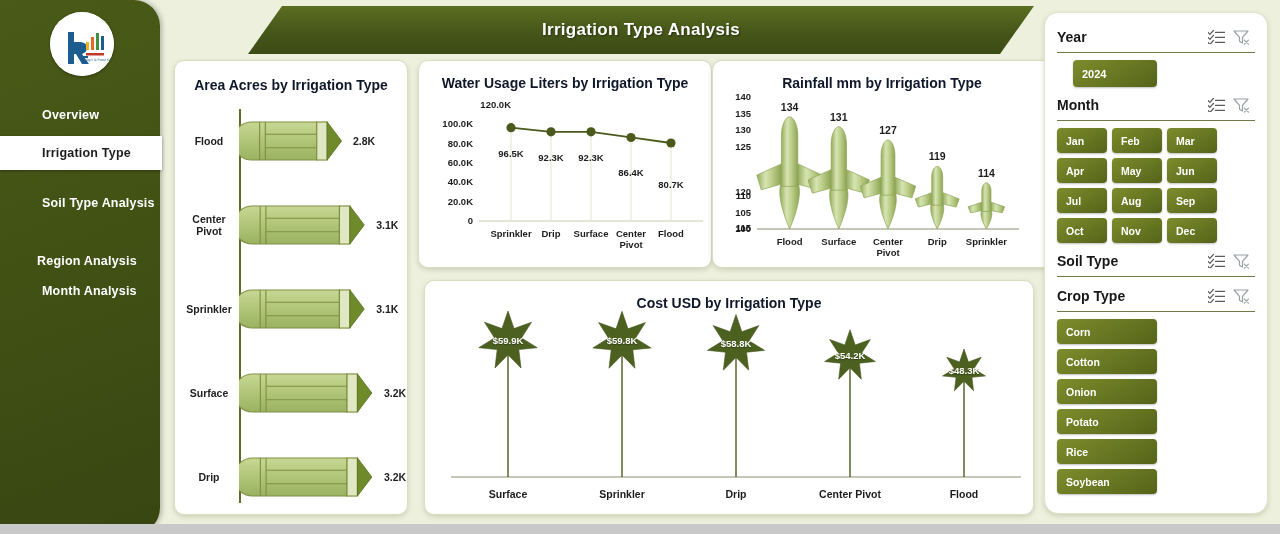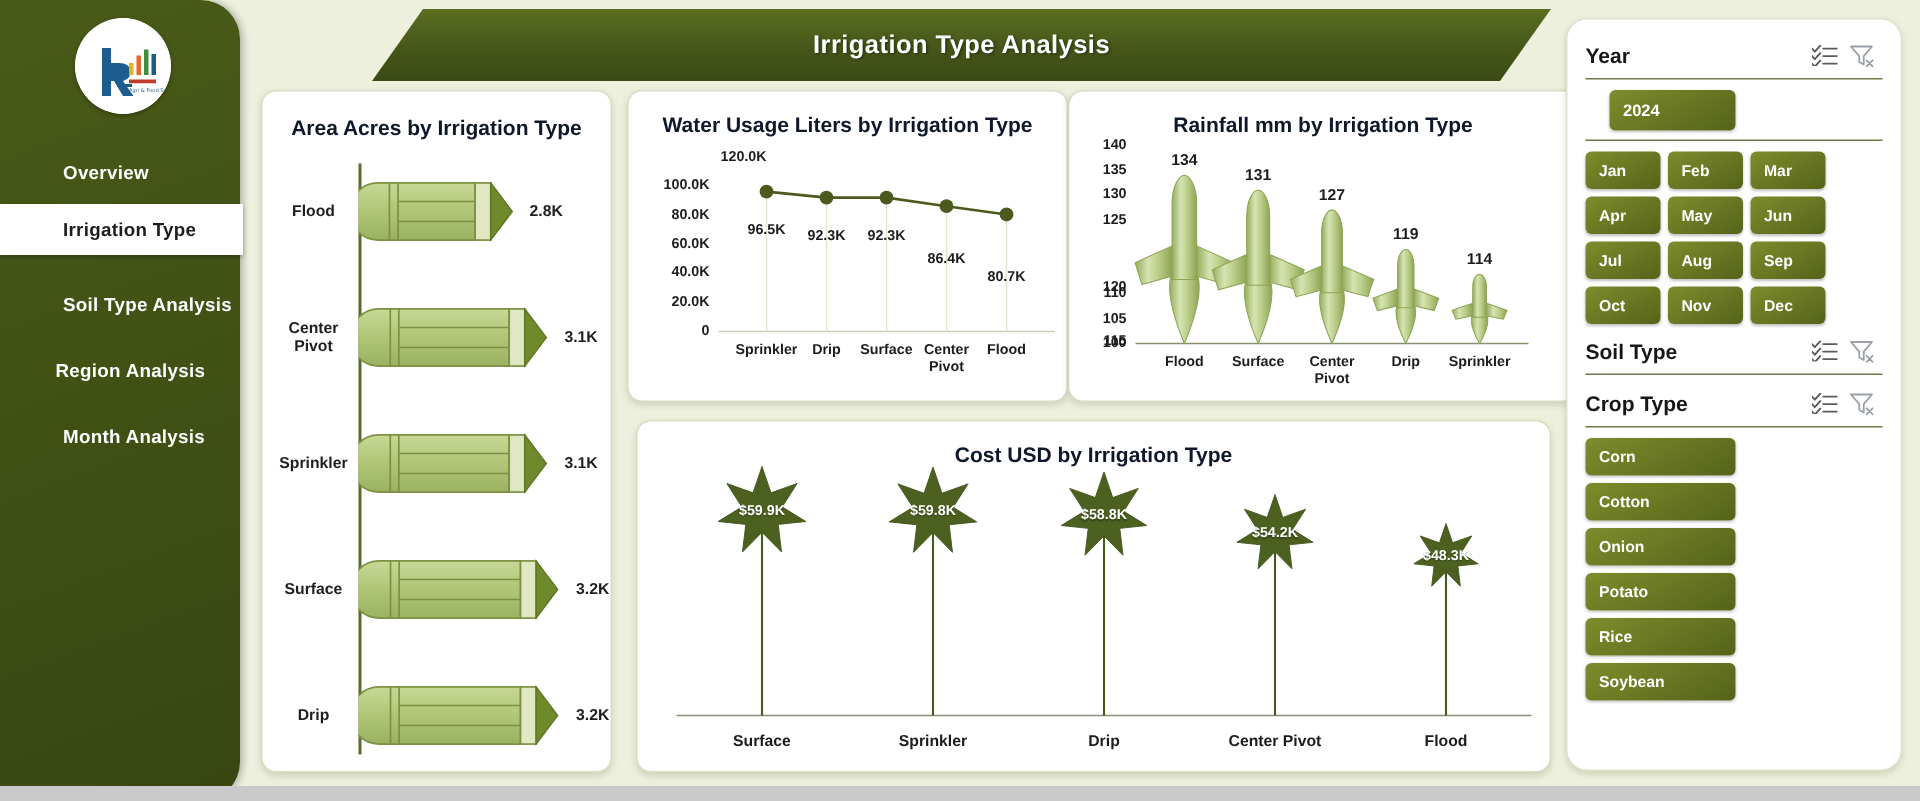--- a/index.html
+++ b/index.html
@@ -197,21 +197,21 @@
 
     <div class="nav-item" style="top:98px;">
       <span>Overview</span>
     </div>
     <div class="nav-item active" style="top:136px;">
       <span>Irrigation Type</span>
     </div>
     <div class="nav-item" style="top:186px;">
       <span>Soil Type Analysis</span>
     </div>
-    <div class="nav-item" style="top:230px;padding-left:37px;">
+    <div class="nav-item" style="top:244px;padding-left:37px;">
       <span>Region Analysis</span>
     </div>
     <div class="nav-item" style="top:274px;">
       <span>Month Analysis</span>
     </div>
   </div>
 
   <div id="banner">
     <span id="banner-title">Irrigation Type Analysis</span>
   </div>
@@ -495,20 +495,39 @@
               <path d="M11.4 10.2 l4 4 M15.4 10.2 l-4 4" stroke="#9aa0a6" stroke-width="1.2" stroke-linecap="round"></path>
             </svg>
           </div>
         </div>
         <div class="slicer-rule"></div>
         <div class="chips">
           <div class="chip w-year">2024</div>
         </div>
       </div>
       <div class="slicer">
+        <div class="slicer-head">
+          <div class="slicer-title">Month</div>
+          <div class="slicer-icon">
+            <svg width="17" height="14" viewBox="0 0 17 14">
+              <path d="M0 2.4 l1.9 2 3.6 -4" fill="none" stroke="#5b5b5b" stroke-width="1.3" stroke-linecap="round"></path>
+              <line x1="7.5" y1="2.4" x2="17" y2="2.4" stroke="#5b5b5b" stroke-width="1.3" stroke-linecap="round"></line>
+              <path d="M0 7.4 l1.9 2 3.6 -4" fill="none" stroke="#5b5b5b" stroke-width="1.3" stroke-linecap="round"></path>
+              <line x1="7.5" y1="7.4" x2="17" y2="7.4" stroke="#5b5b5b" stroke-width="1.3" stroke-linecap="round"></line>
+              <path d="M0 12.4 l1.9 2 3.6 -4" fill="none" stroke="#5b5b5b" stroke-width="1.3" stroke-linecap="round"></path>
+              <line x1="7.5" y1="12.4" x2="17" y2="12.4" stroke="#5b5b5b" stroke-width="1.3" stroke-linecap="round"></line>
+            </svg>
+          </div>
+          <div class="slicer-icon">
+            <svg width="18" height="15" viewBox="0 0 18 15">
+              <path d="M1 1 H15 L9.5 7.4 V13 L6.5 11.3 V7.4 Z" fill="none" stroke="#9aa0a6" stroke-width="1.2" stroke-linejoin="round"></path>
+              <path d="M11.4 10.2 l4 4 M15.4 10.2 l-4 4" stroke="#9aa0a6" stroke-width="1.2" stroke-linecap="round"></path>
+            </svg>
+          </div>
+        </div>
         <div class="slicer-rule"></div>
         <div class="chips">
           <div class="chip w-month">Jan</div>
           <div class="chip w-month">Feb</div>
           <div class="chip w-month">Mar</div>
           <div class="chip w-month">Apr</div>
           <div class="chip w-month">May</div>
           <div class="chip w-month">Jun</div>
           <div class="chip w-month">Jul</div>
           <div class="chip w-month">Aug</div>

